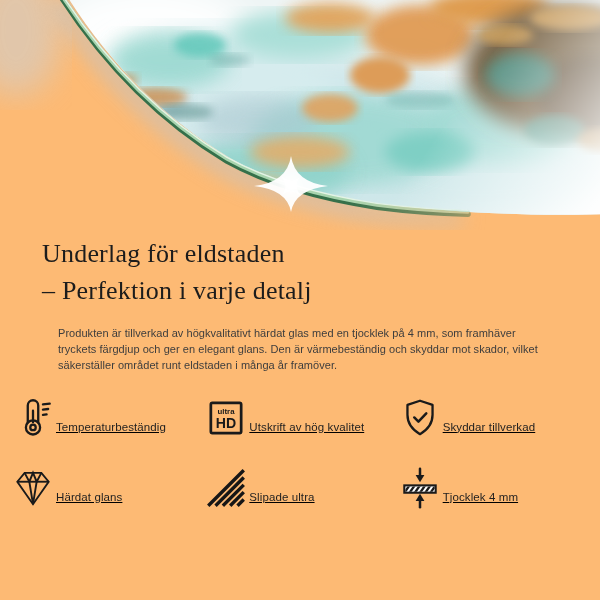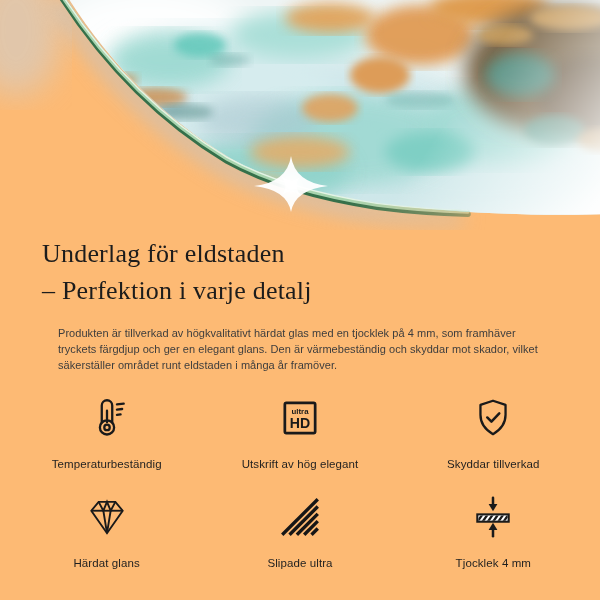--- a/index.html
+++ b/index.html
@@ -37,22 +37,23 @@
 
   
   .features{
     margin-top:22px;
     display:grid;
     grid-template-columns:repeat(3,1fr);
     row-gap:24px;
     padding:0 10px;
   }
   .feature{
-    display:flex;flex-direction:column;align-items:center;justify-content:flex-start;
+    display:flex;flex-direction:row;align-items:center;justify-content:flex-start;
     text-align:center;
+    text-decoration:underline;
   }
   .feature .icon{
     width:46px;height:46px;display:flex;align-items:center;justify-content:center;
   }
   .feature .icon svg{width:46px;height:46px;}
   .feature .label{
     margin-top:17px;
     font-size:11.5px;
     color:#1f1f1f;
     letter-spacing:0.1px;
@@ -195,21 +196,21 @@
     </div>
 
     <div class="feature">
       <span class="icon">
         <svg viewBox="0 0 44 44">
           <rect x="7.5" y="7.5" width="29" height="29" rx="1.5" fill="none" stroke="#1a1a1a" stroke-width="2.6"></rect>
           <text x="22" y="18.5" text-anchor="middle" font-family="Liberation Sans, sans-serif" font-size="7.5" font-weight="bold" fill="#1a1a1a">ultra</text>
           <text x="22" y="31.5" text-anchor="middle" font-family="Liberation Sans, sans-serif" font-size="13.5" font-weight="bold" fill="#1a1a1a">HD</text>
         </svg>
       </span>
-      <span class="label">Utskrift av hög elegant</span>
+      <span class="label">Utskrift av hög kvalitet</span>
     </div>
 
     <div class="feature">
       <span class="icon">
         <svg viewBox="0 0 44 44">
           <g class="ico">
             <path d="M22,5.5 L34,9.5 V19 C34,28 29,33.5 22,37.5 C15,33.5 10,28 10,19 V9.5 Z"></path>
             <path d="M16.5,21.5 L20.5,25.5 L28,17.5" stroke-width="2.4"></path>
           </g>
         </svg>

